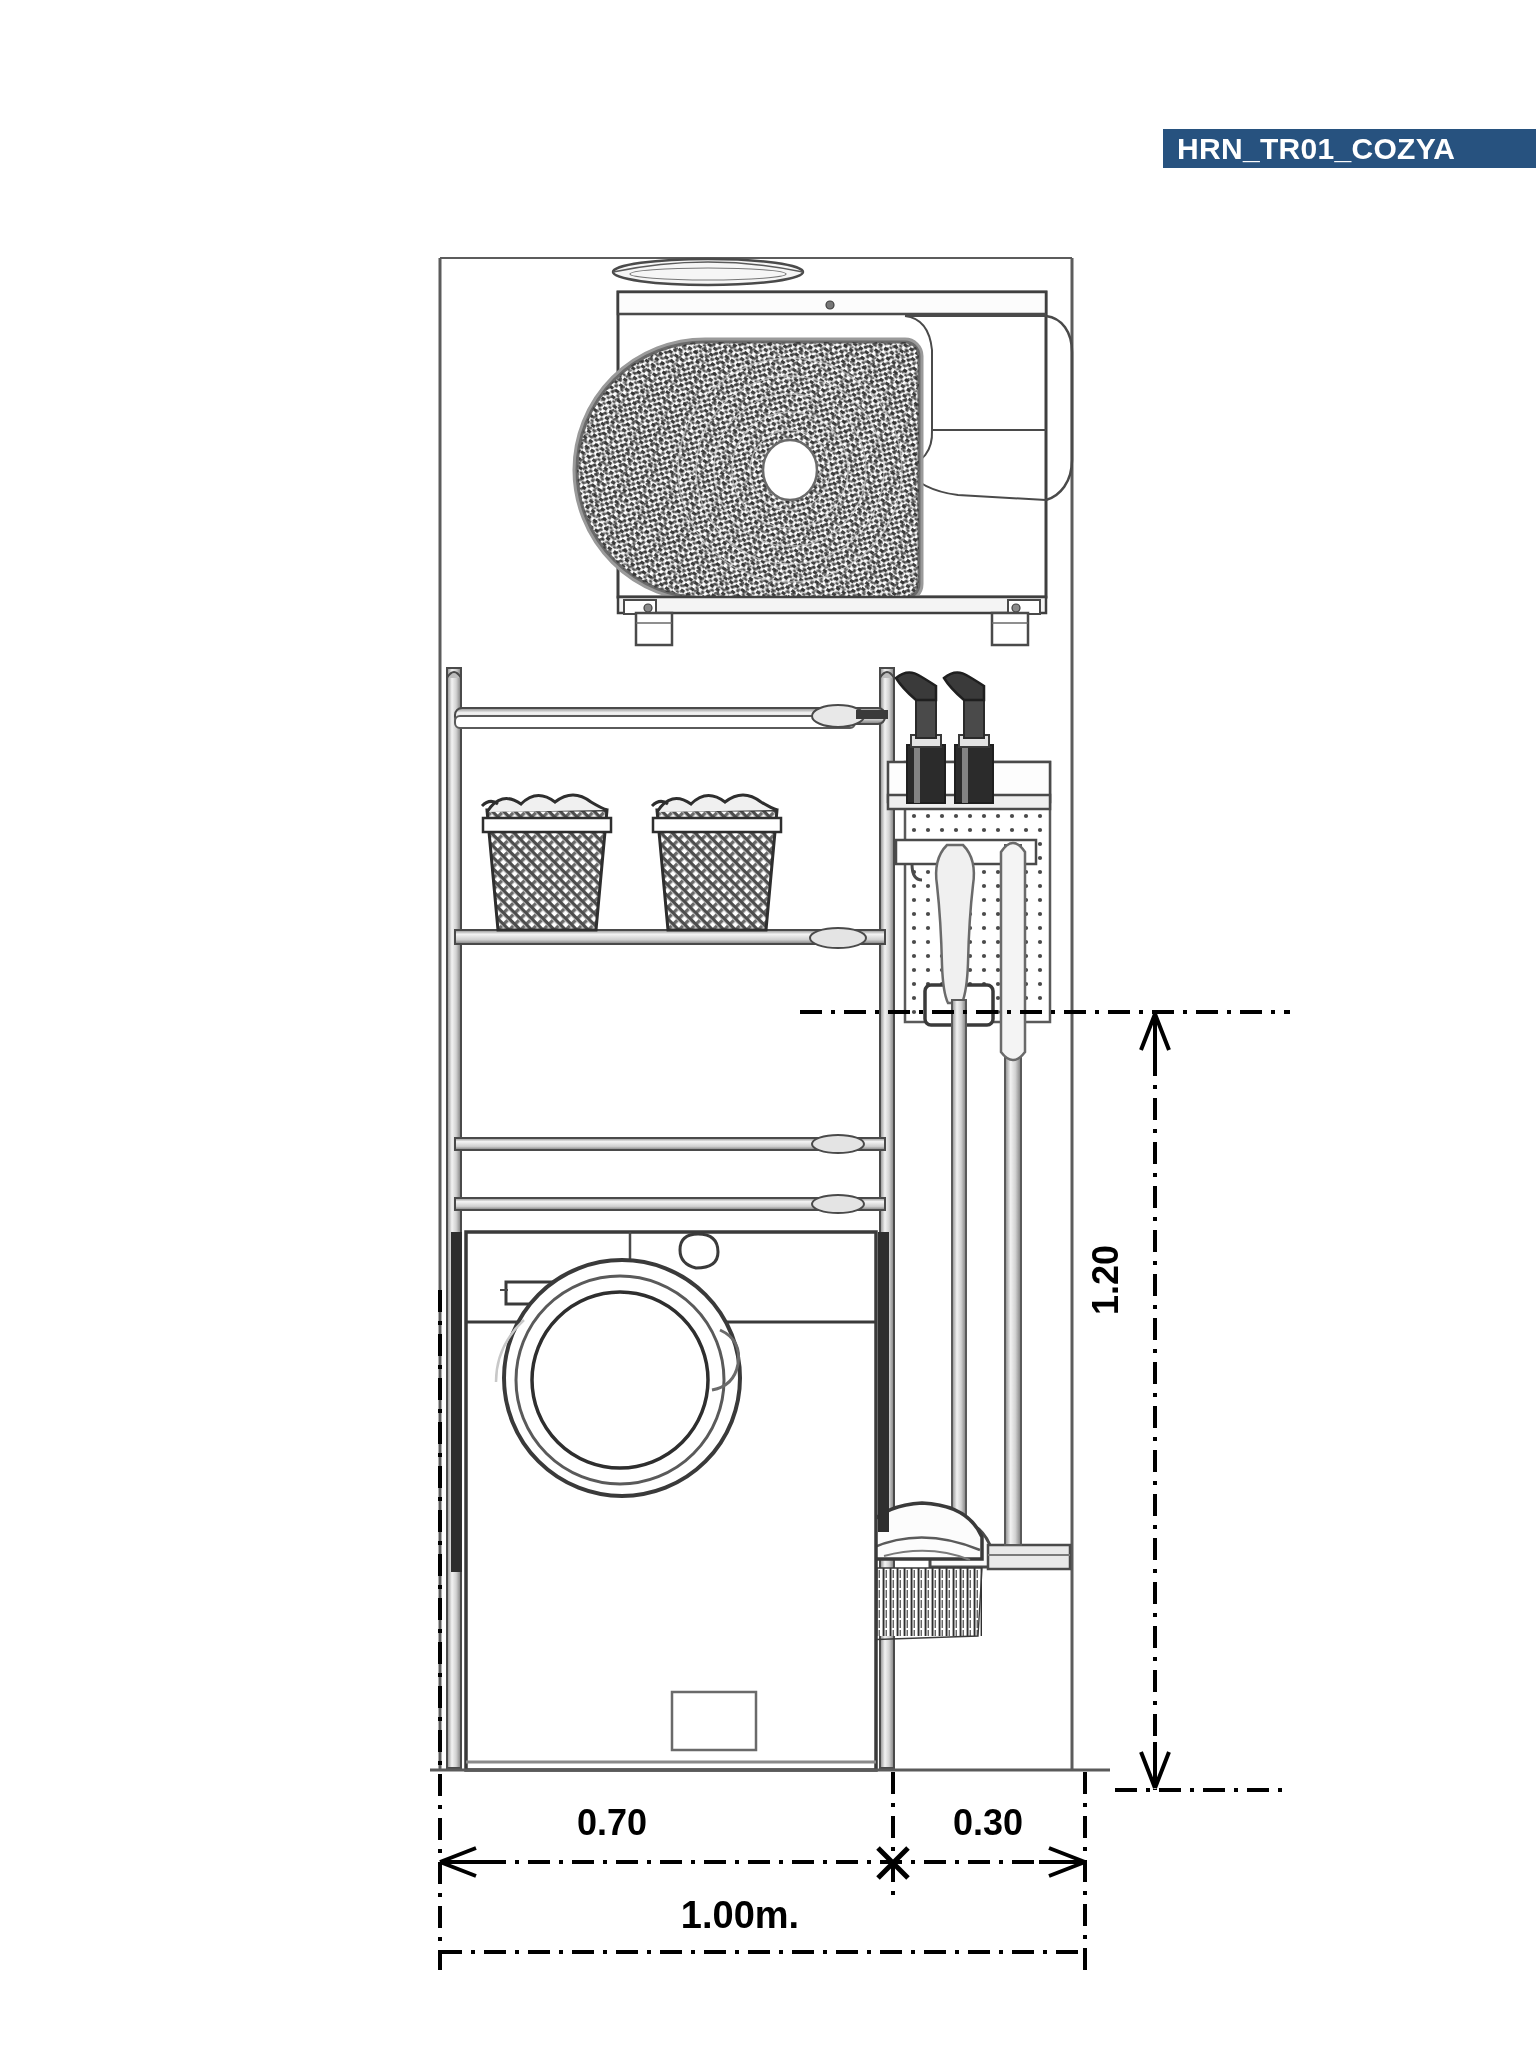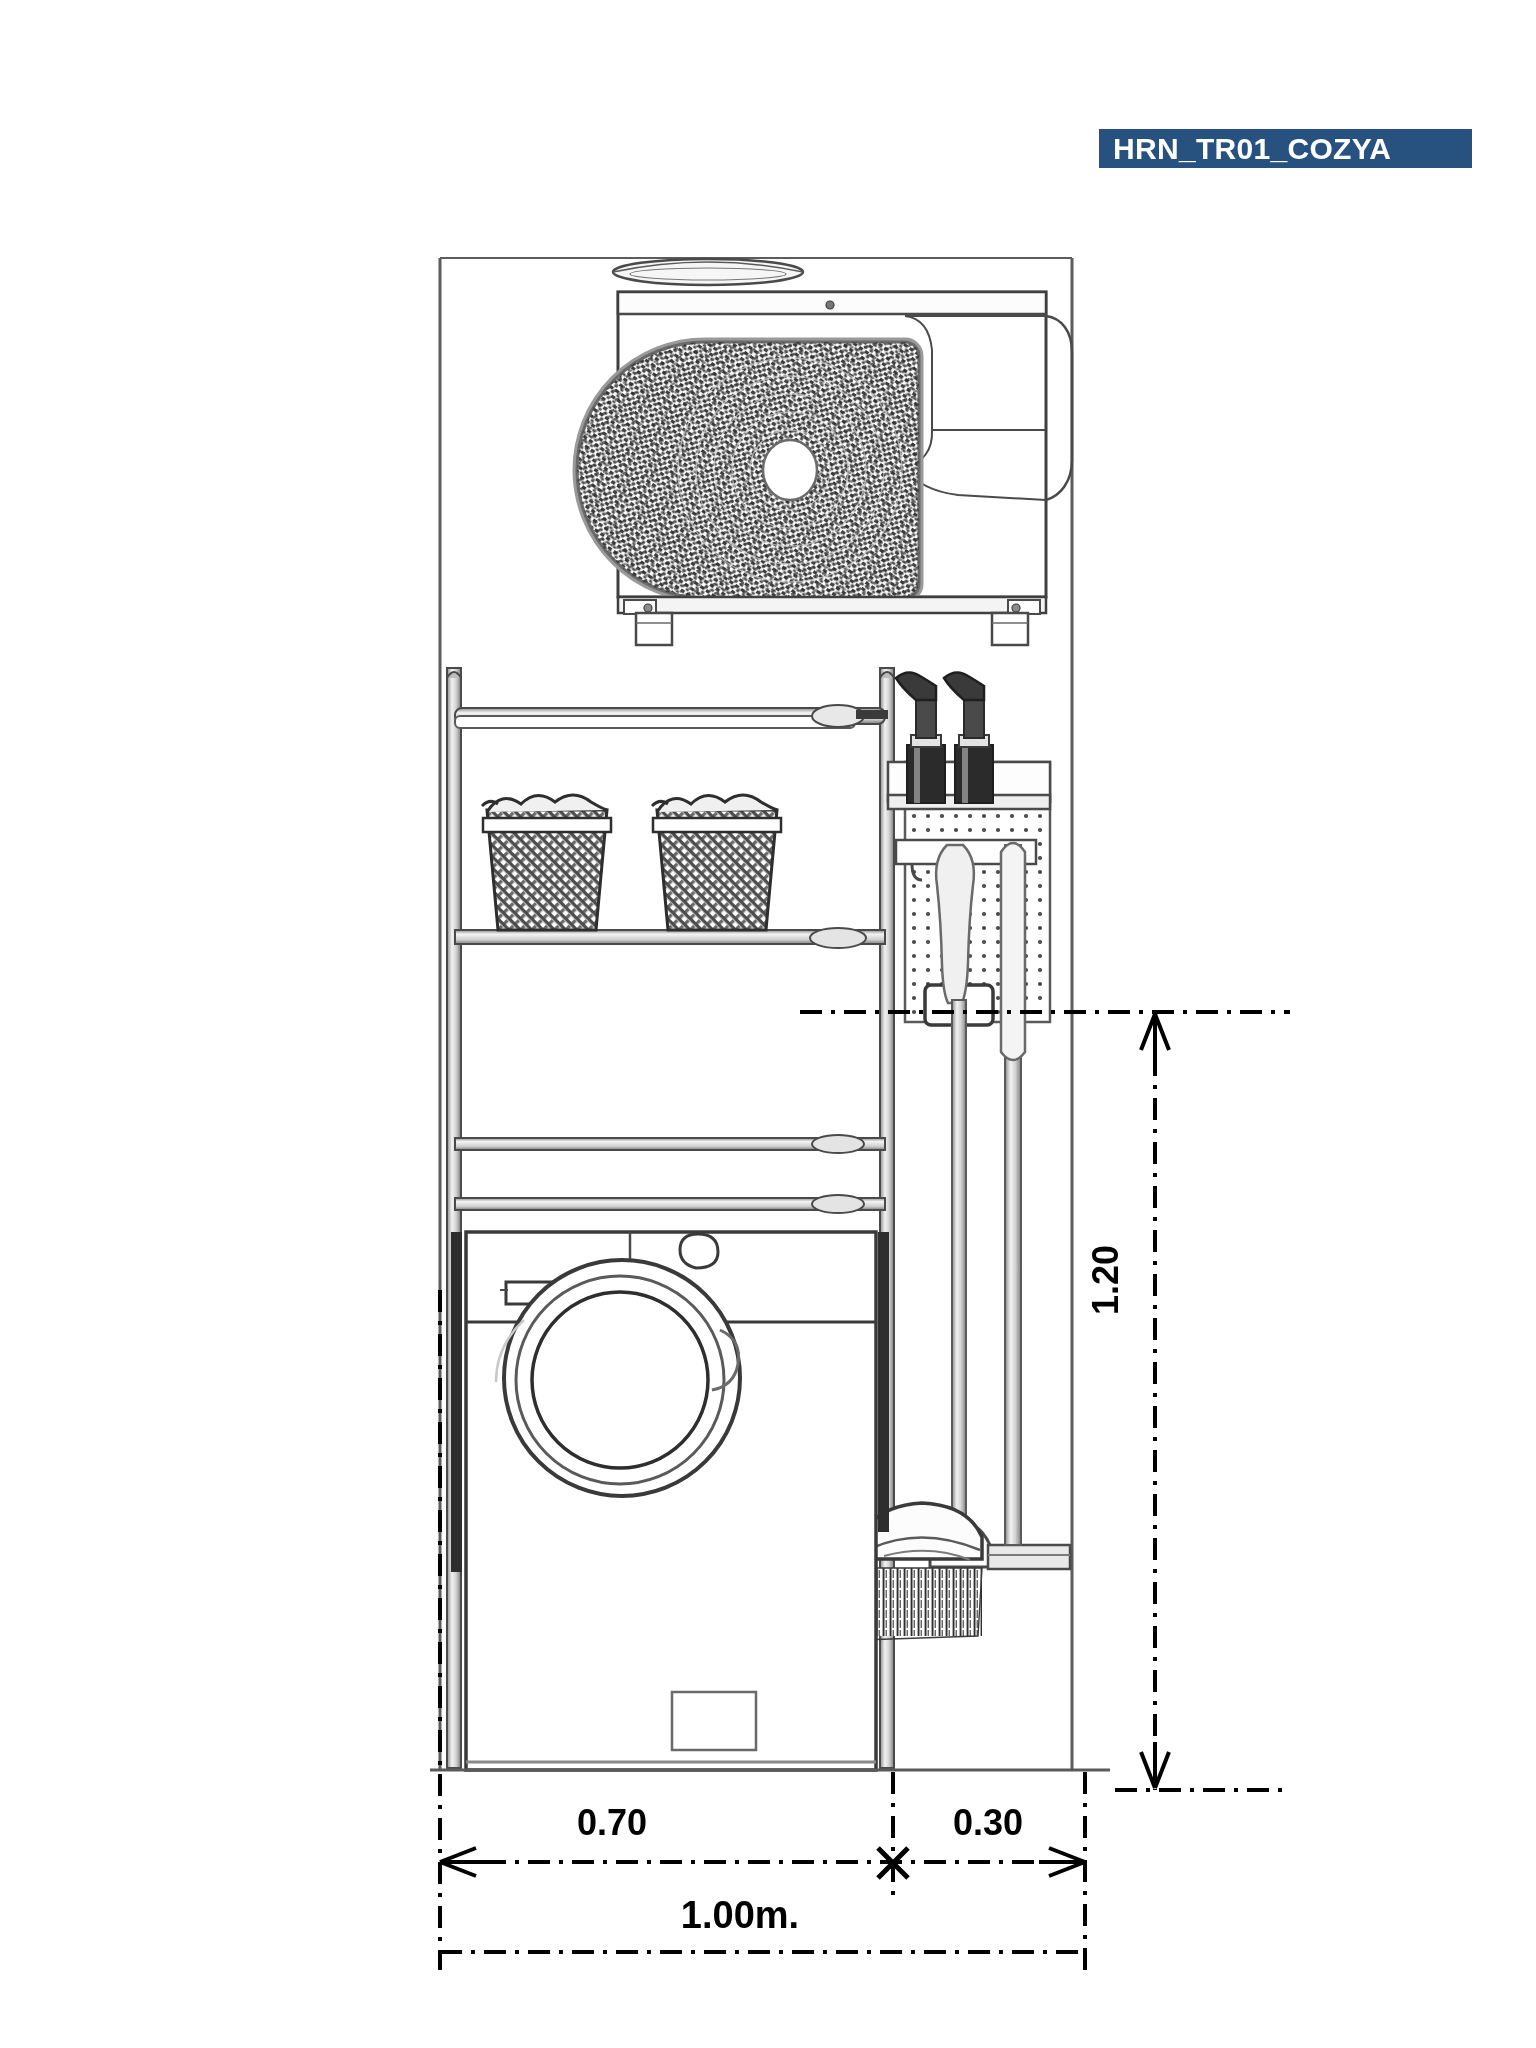--- a/index.html
+++ b/index.html
@@ -12,21 +12,21 @@
     position: relative;
     width: 1536px;
     height: 2048px;
     background: #ffffff;
     overflow: hidden;
   }
 
   
   #title-banner {
     position: absolute;
-    left: 1099px;
+    left: 1163px;
     top: 129px;
     width: 373px;
     height: 39px;
     background: var(--accent, #27527f);
     display: flex;
     align-items: center;
     padding-left: 14px;
   }
   #title-banner .label {
     color: #ffffff;

